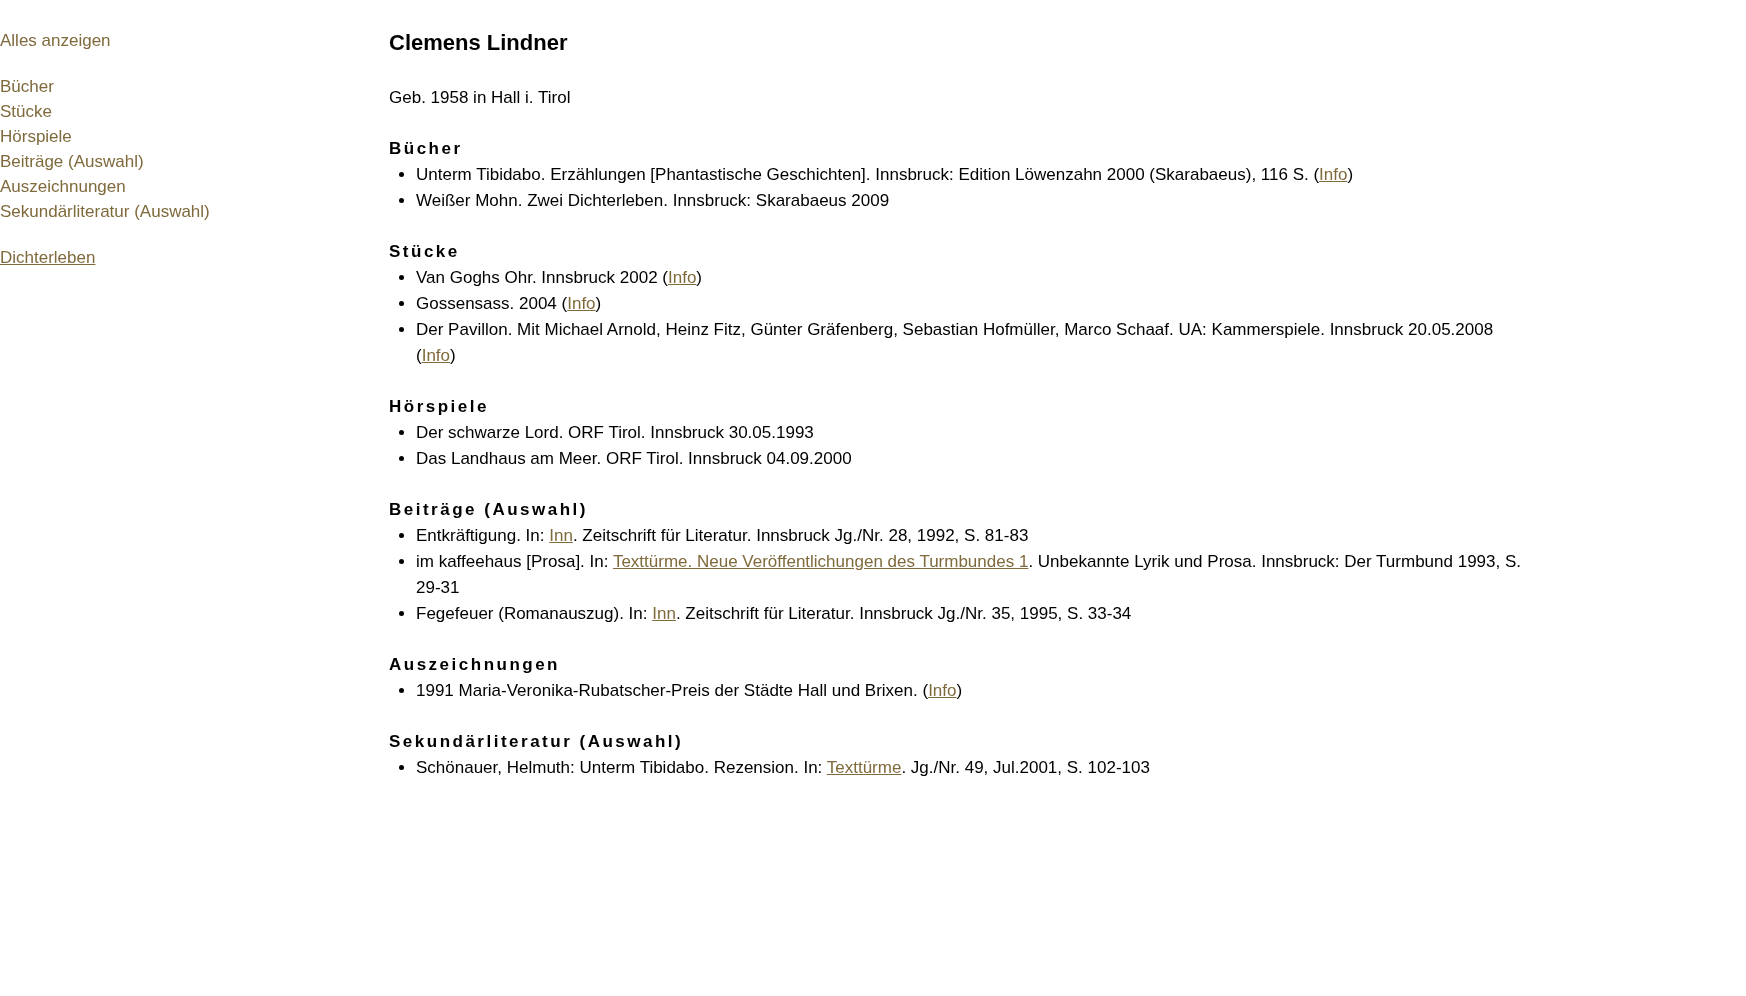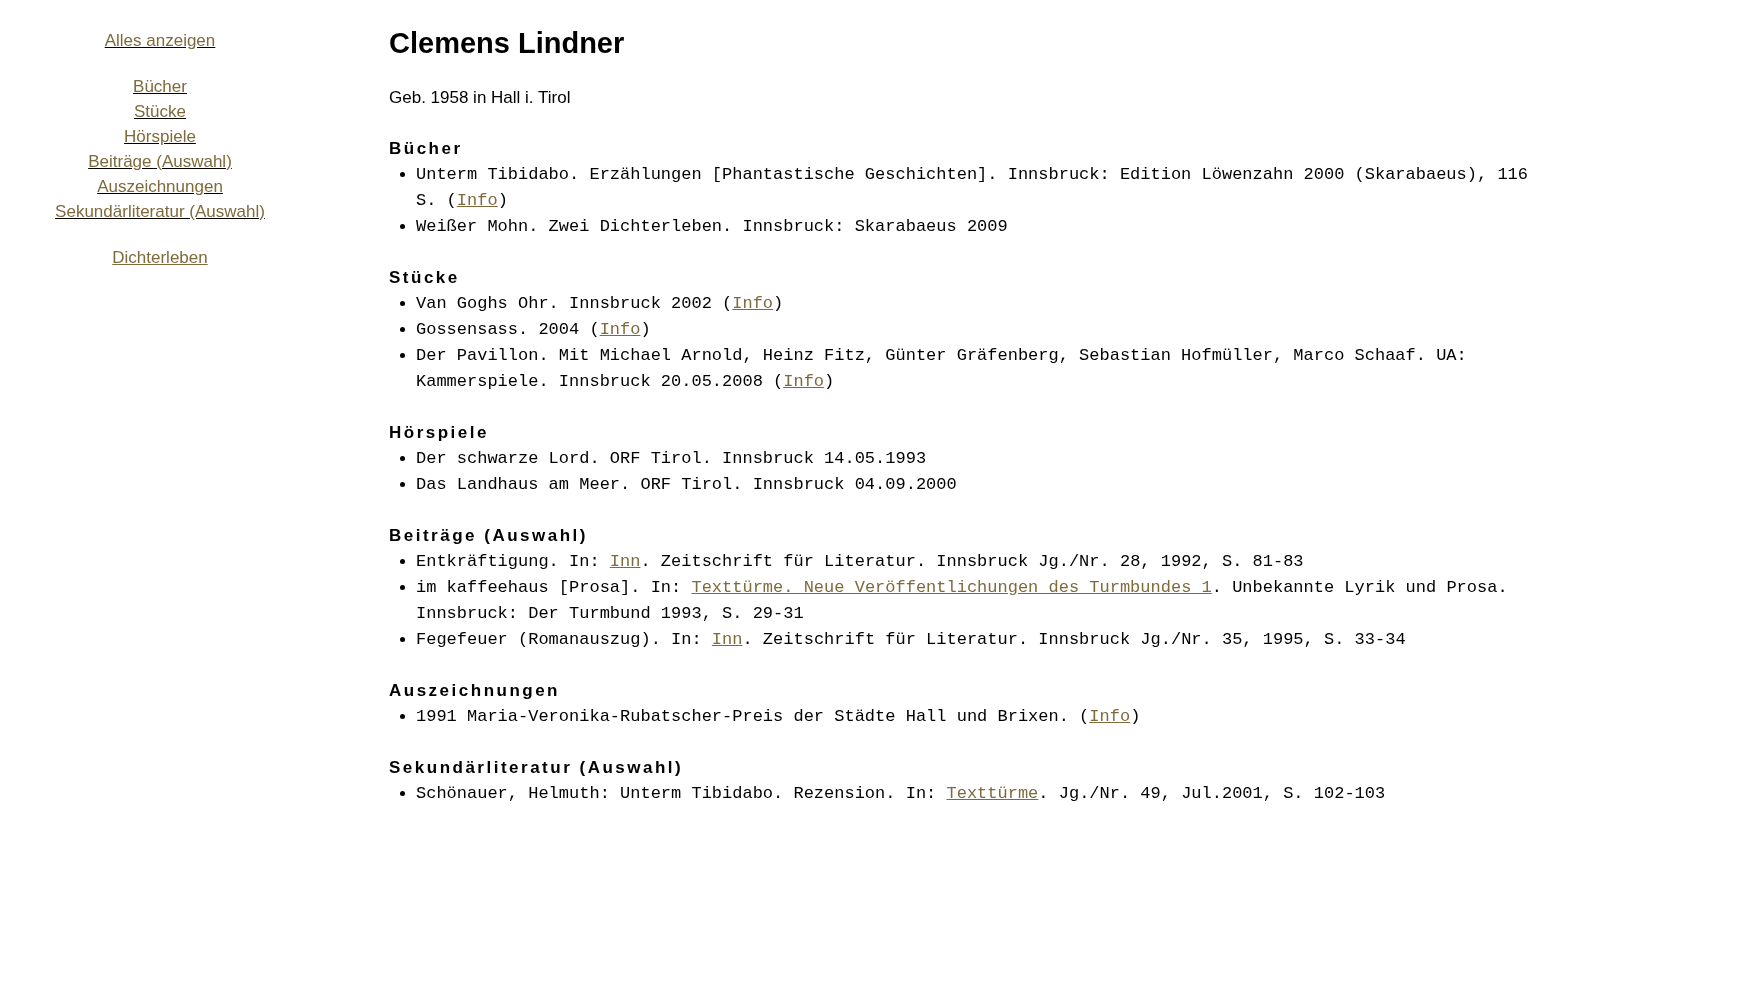--- a/index.html
+++ b/index.html
@@ -18,22 +18,21 @@
   }
   .page {
     display: flex;
     padding-top: 28px;
   }
 
   
   .sidebar {
     width: 320px;
     flex: 0 0 320px;
-    text-align: center;
-    text-decoration: underline;
+    text-align: left;
   }
   .nav-group {
     margin-bottom: 21px;
   }
   .nav-link {
     display: block;
     color: var(--accent);
     text-decoration: none;
     line-height: 25px;
     white-space: nowrap;
@@ -47,21 +46,21 @@
   }
 
   
   .main {
     margin-left: 69px;
     max-width: 1142px;
     flex: 1 1 auto;
     padding-bottom: 40px;
   }
   .page-title {
-    font-size: 29px;
+    font-size: 22px;
     font-weight: bold;
     line-height: 30px;
     margin: 0;
   }
   .birth-line {
     margin: 27px 0 0 0;
     line-height: 26px;
   }
   .bio-line {
     margin: 25px 0 0 0;
@@ -77,21 +76,20 @@
     line-height: 26px;
     margin: 0;
   }
   .entry-list {
     margin: 0;
     padding-left: 27px;
     list-style: disc;
   }
   .entry-list li {
     line-height: 26px;
-    font-family: Liberation Mono, monospace;
   }
   .info-link {
     color: var(--accent);
     text-decoration: underline;
   }
 </style>
 </head>
 <body>
 
 <div class="page">
@@ -128,21 +126,21 @@
           <h2 class="section-heading">Stücke</h2>
           <ul class="entry-list">
             <li>Van Goghs Ohr. Innsbruck 2002 (<a href="#" class="info-link">Info</a>)</li>
             <li>Gossensass. 2004 (<a href="#" class="info-link">Info</a>)</li>
             <li>Der Pavillon. Mit Michael Arnold, Heinz Fitz, Günter Gräfenberg, Sebastian Hofmüller, Marco Schaaf. UA: Kammerspiele. Innsbruck 20.05.2008 (<a href="#" class="info-link">Info</a>)</li>
           </ul>
         </section>
         <section class="section">
           <h2 class="section-heading">Hörspiele</h2>
           <ul class="entry-list">
-            <li>Der schwarze Lord. ORF Tirol. Innsbruck 14.05.1993</li>
+            <li>Der schwarze Lord. ORF Tirol. Innsbruck 30.05.1993</li>
             <li>Das Landhaus am Meer. ORF Tirol. Innsbruck 04.09.2000</li>
           </ul>
         </section>
         <section class="section">
           <h2 class="section-heading">Beiträge (Auswahl)</h2>
           <ul class="entry-list">
             <li>Entkräftigung. In: <a href="#" class="info-link">Inn</a>. Zeitschrift für Literatur. Innsbruck Jg./Nr. 28, 1992, S. 81-83</li>
             <li>im kaffeehaus [Prosa]. In: <a href="#" class="info-link">Texttürme. Neue Veröffentlichungen des Turmbundes 1</a>. Unbekannte Lyrik und Prosa. Innsbruck: Der Turmbund 1993, S. 29-31</li>
             <li>Fegefeuer (Romanauszug). In: <a href="#" class="info-link">Inn</a>. Zeitschrift für Literatur. Innsbruck Jg./Nr. 35, 1995, S. 33-34</li>
           </ul>

